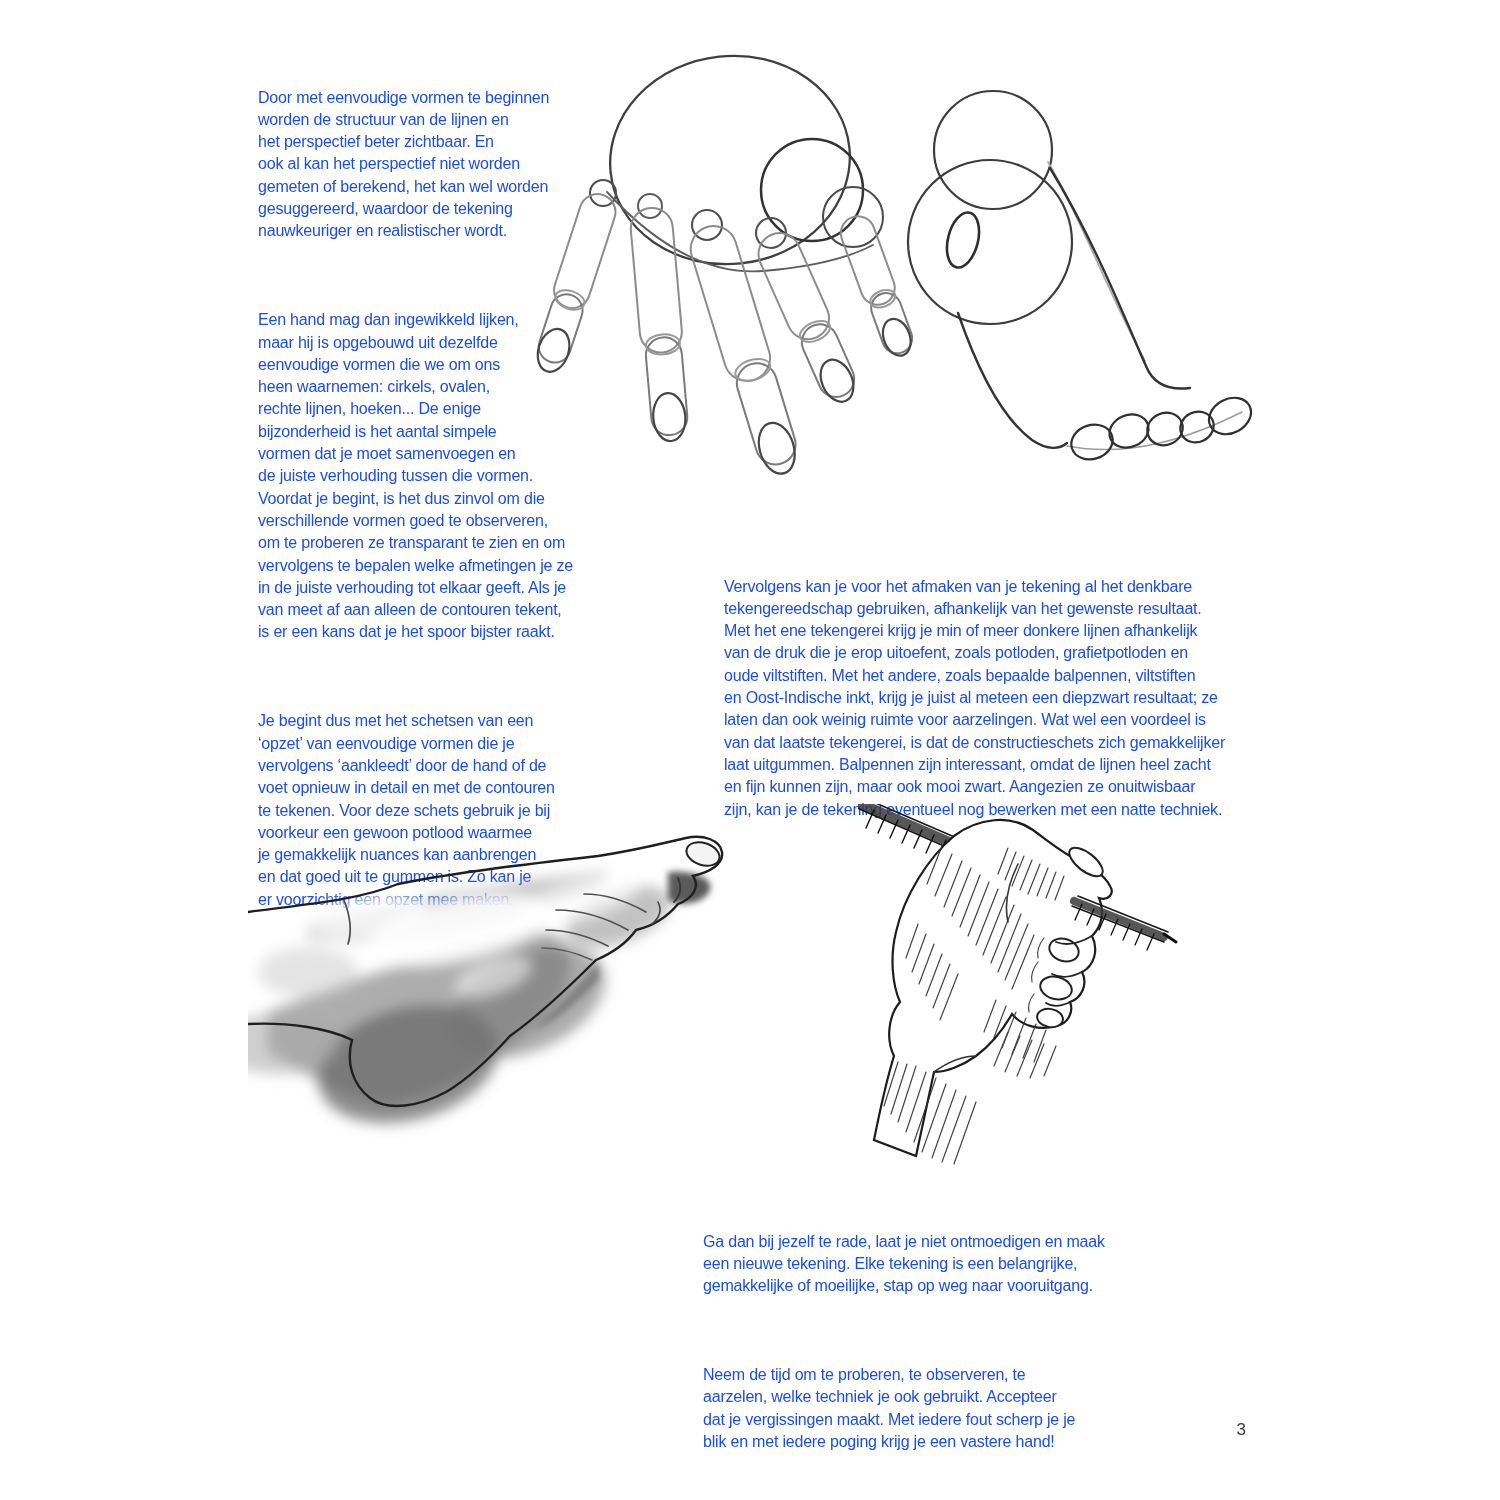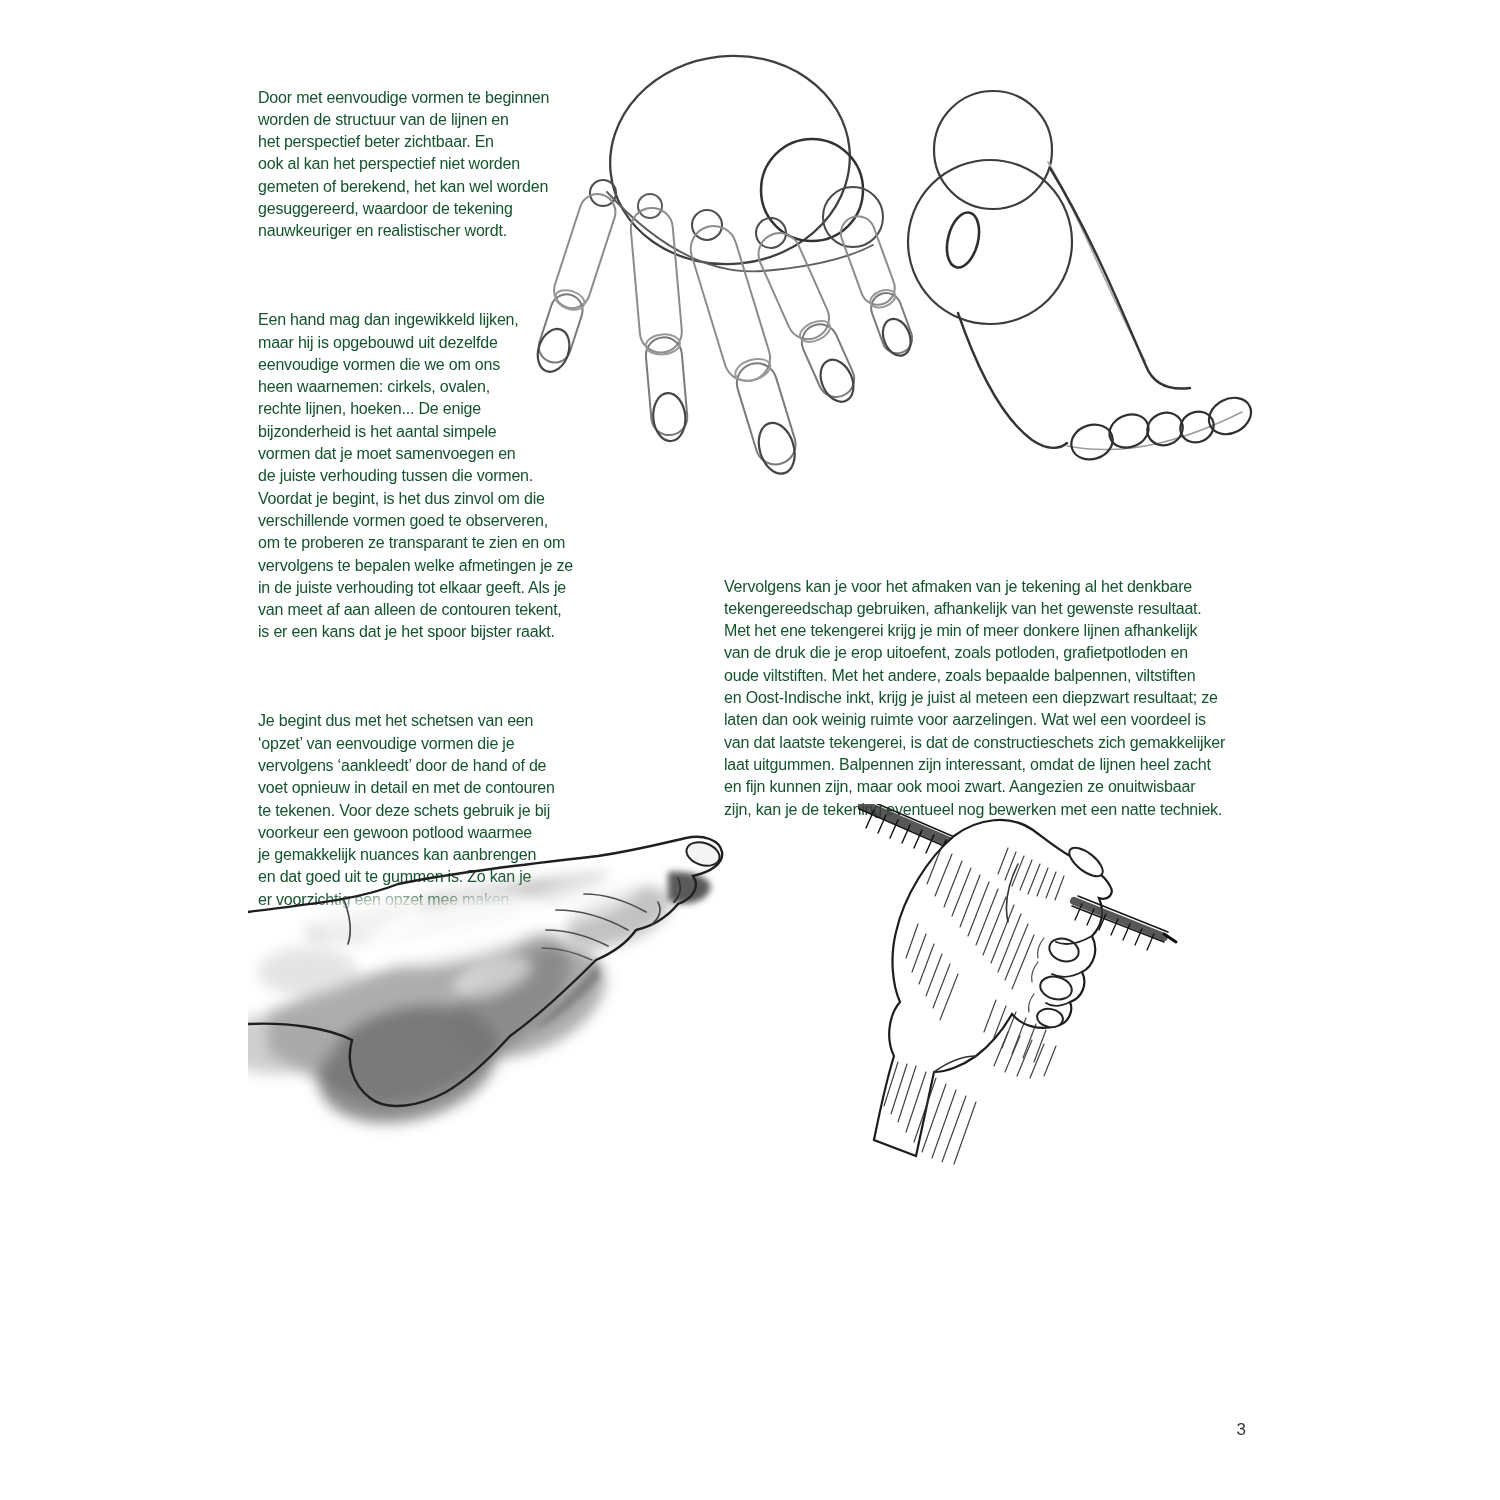--- a/index.html
+++ b/index.html
@@ -1,21 +1,21 @@
 <!DOCTYPE html>
 <html><head>
 <meta charset="utf-8">
 <style>
   html,body{margin:0;padding:0;}
   body{
     width:1500px;height:1500px;position:relative;background:#ffffff;
     font-family:"Liberation Sans",sans-serif;overflow:hidden;
   }
   .textblock{
-    position:absolute;color:#14532d;font-size:16px;line-height:22.3px;
+    position:absolute;color:#1d4ed8;font-size:16px;line-height:22.3px;
     letter-spacing:-0.2px;white-space:pre;
   }
   .textblock p{margin:0 0 22px 0;}
   .pagenum{
     position:absolute;left:1222px;top:1420px;width:24px;text-align:right;
     color:#3a3a3c;font-size:17px;
   }
   .fig{position:absolute;}
   svg{display:block;}
 </style>
@@ -67,20 +67,27 @@
 van dat laatste tekengerei, is dat de constructieschets zich gemakkelijker
 laat uitgummen. Balpennen zijn interessant, omdat de lijnen heel zacht
 en fijn kunnen zijn, maar ook mooi zwart. Aangezien ze onuitwisbaar
 zijn, kan je de tekening eventueel nog bewerken met een natte techniek.</p>
 </div>
 
 <div class="textblock" style="left:258px;top:1186px;">
 </div>
 
 <div class="textblock" style="left:703px;top:1186px;">
+  <p>Ga dan bij jezelf te rade, laat je niet ontmoedigen en maak
+een nieuwe tekening. Elke tekening is een belangrijke,
+gemakkelijke of moeilijke, stap op weg naar vooruitgang.</p>
+  <p>Neem de tijd om te proberen, te observeren, te
+aarzelen, welke techniek je ook gebruikt. Accepteer
+dat je vergissingen maakt. Met iedere fout scherp je je
+blik en met iedere poging krijg je een vastere hand!</p>
 </div>
 
 <div class="pagenum">3</div>
 
 <div class="fig" style="left:533px;top:45px;">
 <svg width="380" height="465" viewBox="0 0 380 465">
   <g fill="none" stroke-linecap="round">
 
     <ellipse cx="197" cy="115" rx="120" ry="104" transform="rotate(-6 197 115)" stroke="#3f3f3f" stroke-width="2.3"></ellipse>
 

